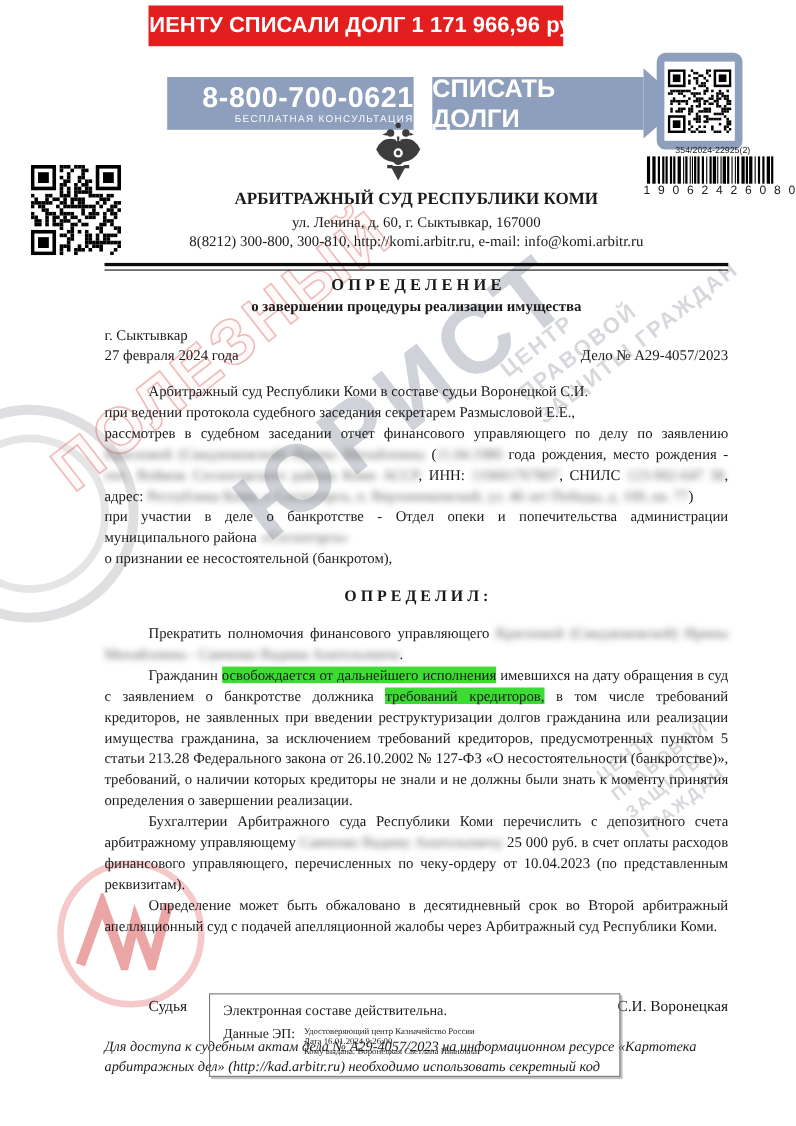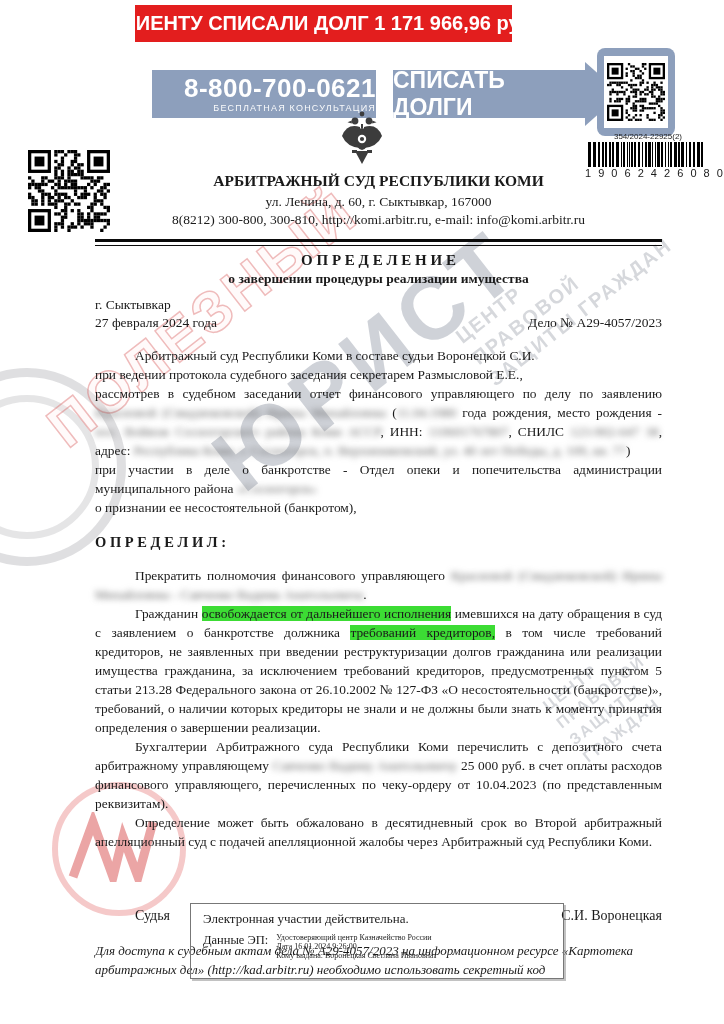--- a/index.html
+++ b/index.html
@@ -51,21 +51,21 @@
   .doc-subtitle{position:absolute;left:95px;top:271px;width:567px;text-align:center;font-weight:bold;font-size:13.5px;}
   .meta{position:absolute;left:95px;top:297px;width:567px;font-size:13.5px;}
   .meta-row{display:flex;justify-content:space-between;margin-top:2px;}
   .case-no{font-weight:normal;}
   
   .body-text{position:absolute;left:95px;top:346px;width:567px;font-size:13.4px;line-height:19px;text-align:justify;}
   .para{margin:0;}
   .indent{text-indent:40px;}
   .redacted{filter:blur(3px);color:#666;}
   .hl{background:#3cdc34;}
-  .resolution-heading{text-align:left;font-weight:bold;font-size:14.5px;margin:16px 0 14px;font-family:Liberation Serif, serif;}
+  .resolution-heading{text-align:center;font-weight:bold;font-size:14.5px;margin:16px 0 14px;font-family:Liberation Serif, serif;}
   
   .sig-judge-label{position:absolute;left:135px;top:908px;font-size:14px;}
   .sig-judge-name{position:absolute;right:62px;top:908px;font-size:14px;}
   .stamp-box{
     position:absolute;left:190px;top:903px;width:372px;height:74px;
     border:1.5px solid #777;box-shadow:2px 2px 0 rgba(120,120,120,.45);z-index:3;background:transparent;
   }
   .stamp-line1{margin:7px 0 0 12px;font-size:13px;}
   .stamp-row{display:flex;margin:6px 0 0 12px;}
   .stamp-label{font-size:12.5px;}
@@ -652,21 +652,21 @@
         <p class="para indent"><span>Определение может быть обжаловано в десятидневный срок во Второй арбитражный апелляционный суд с подачей апелляционной жалобы через Арбитражный суд Республики Коми.</span></p>
       </div>
   </div>
 
   <div class="sig-judge-label">Судья</div>
   <div class="sig-judge-name">С.И. Воронецкая</div>
 
   <div class="footer-note">Для доступа к судебным актам дела № А29-4057/2023  на информационном ресурсе «Картотека арбитражных дел» (http://kad.arbitr.ru) необходимо использовать секретный код</div>
 
   <div class="stamp-box">
-    <div class="stamp-line1">Электронная участии действительна.</div>
+    <div class="stamp-line1">Электронная составе действительна.</div>
     <div class="stamp-row">
       <span class="stamp-label">Данные ЭП:</span>
       <span class="stamp-details">
         <div>Удостоверяющий центр Казначейство России</div>
         <div>Дата 16.01.2024 9:26:00</div>
         <div>Кому выдана: Воронецкая Светлана Ивановна</div>
       </span>
     </div>
   </div>
 </div>

